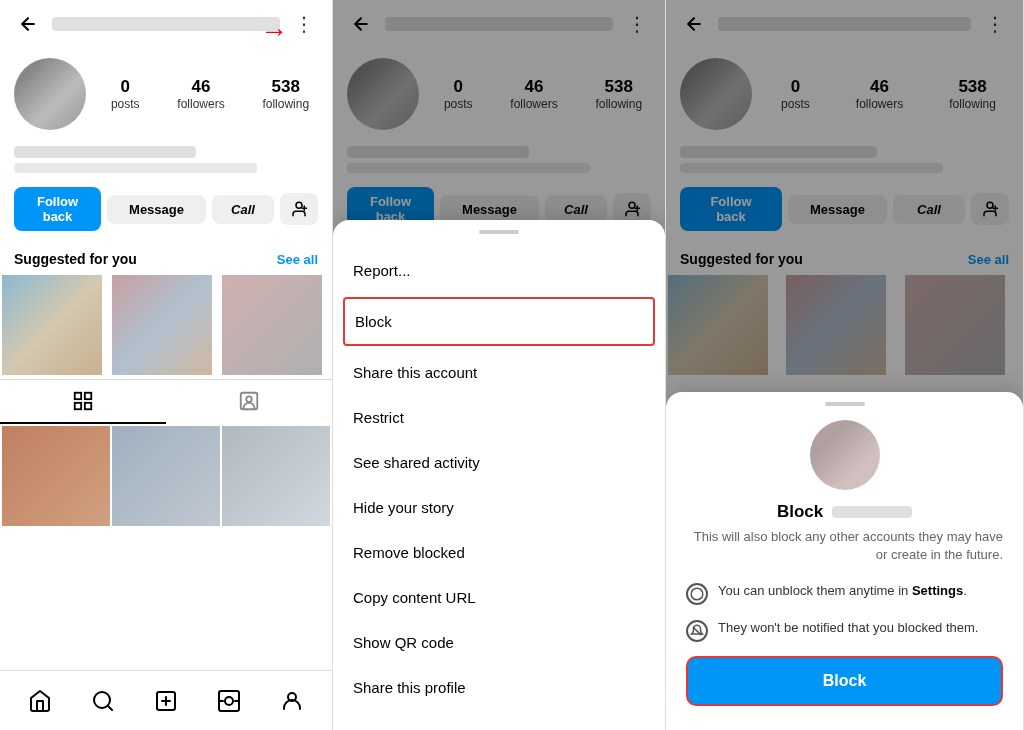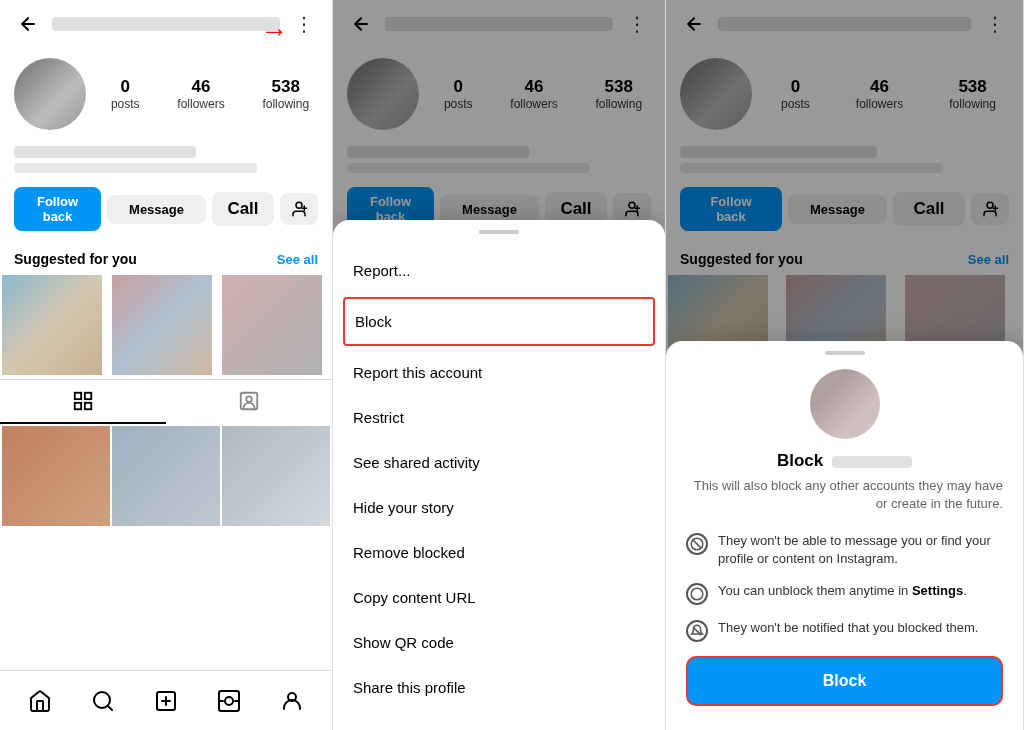--- a/index.html
+++ b/index.html
@@ -135,24 +135,25 @@
       font-weight: 600;
       cursor: pointer;
       flex: 1;
     }
     .btn-call {
       background: #efefef;
       color: #000;
       border: none;
       border-radius: 8px;
       padding: 7px 14px;
-      font-size: 17px;
+      font-size: 13px;
       font-weight: 600;
       cursor: pointer;
       flex: 0.8;
+      font-style: italic;
     }
     .btn-person {
       background: #efefef;
       border: none;
       border-radius: 8px;
       padding: 7px 10px;
       cursor: pointer;
       font-size: 14px;
       display: flex; align-items: center; justify-content: center;
     }
@@ -598,21 +599,21 @@
     </div>
     <div class="suggested-item" style="height:100px; background: linear-gradient(135deg,#d0b0b0,#b0b0b0);"></div>
   </div>
 
   <div class="sheet-overlay"></div>
 
   <div class="bottom-sheet">
     <div class="sheet-handle"></div>
     <button class="sheet-item">Report...</button>
     <button class="sheet-item highlighted">Block</button>
-    <button class="sheet-item">Report this account</button>
+    <button class="sheet-item">Share this account</button>
     <button class="sheet-item">Restrict</button>
     <button class="sheet-item">See shared activity</button>
     <button class="sheet-item">Hide your story</button>
     <button class="sheet-item">Remove blocked</button>
     <button class="sheet-item">Copy content URL</button>
     <button class="sheet-item">Show QR code</button>
     <button class="sheet-item">Share this profile</button>
   </div>
 </div>
 
@@ -681,29 +682,20 @@
   <div class="dialog-overlay"></div>
 
   <div class="block-dialog">
     <div class="dialog-handle"></div>
     <div class="dialog-avatar"></div>
     <div style="text-align:center; margin-bottom:6px;">
       <span class="dialog-title">Block </span><span class="dialog-username"></span>
     </div>
     <p class="dialog-subtitle">This will also block any other accounts they may have or create in the future.</p>
 
-    <div class="dialog-info-item">
-      <div class="dialog-info-icon">
-        <svg width="14" height="14" viewBox="0 0 24 24" fill="none" stroke="#555" stroke-width="2.5">
-          <circle cx="12" cy="12" r="10"></circle>
-          <line x1="4.93" y1="4.93" x2="19.07" y2="19.07"></line>
-        </svg>
-      </div>
-      <p class="dialog-info-text">They won't be able to message you or find your profile or content on Instagram.</p>
-    </div>
 
     <div class="dialog-info-item">
       <div class="dialog-info-icon">
         <svg width="14" height="14" viewBox="0 0 24 24" fill="none" stroke="#555" stroke-width="2.5">
           <circle cx="12" cy="12" r="10"></circle>
         </svg>
       </div>
       <p class="dialog-info-text">You can unblock them anytime in <strong>Settings</strong>.</p>
     </div>
 

